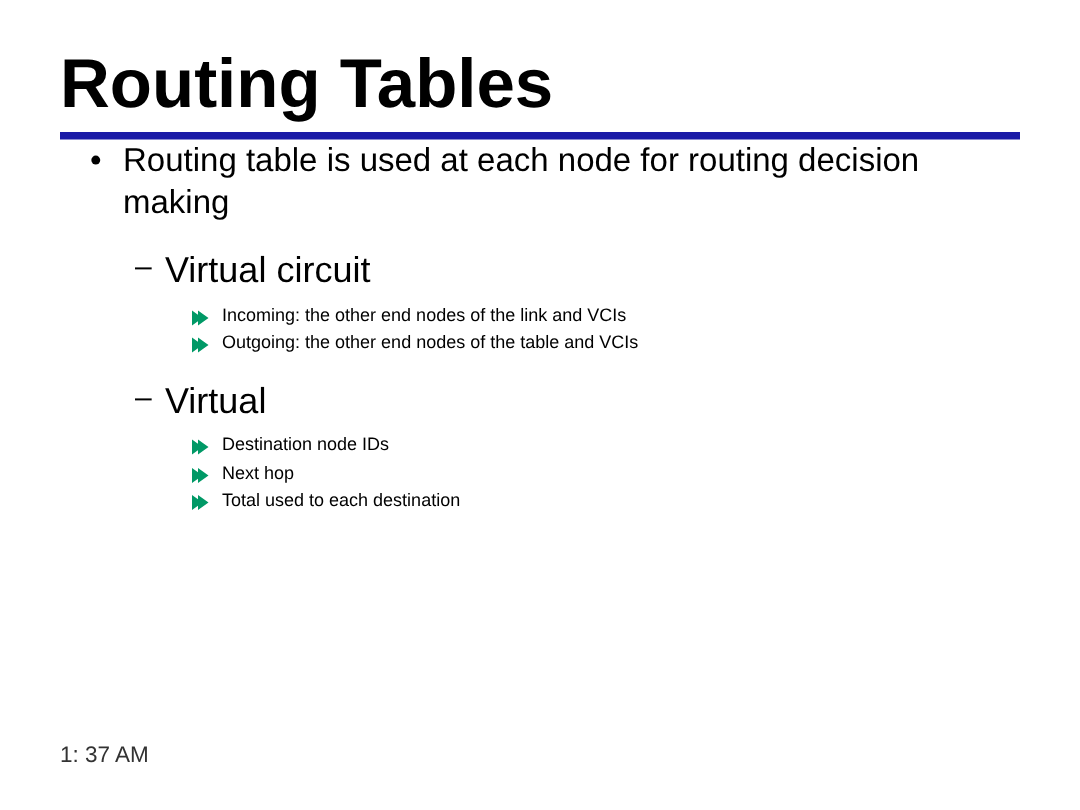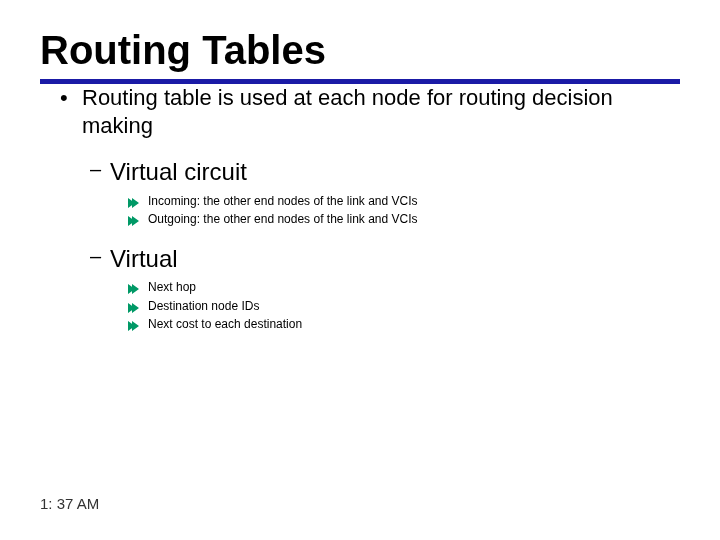--- a/index.html
+++ b/index.html
@@ -15,21 +15,21 @@
   .slide {
     position: relative;
     width: 720px;
     height: 540px;
     box-sizing: border-box;
     padding: 28px 40px 0 40px;
   }
   .title {
     font-family: Arial, Helvetica, sans-serif;
     font-weight: 900;
-    font-size: 40px;
+    font-size: 46px;
     letter-spacing: 0px;
     margin: 0 0 6px 0;
     color: #000;
   }
   .title-rule {
     border: none;
     border-top: 5px solid #1a1aa6;
     margin: 0;
   }
   .content {
@@ -111,51 +111,51 @@
       </span>
       <span>Incoming: the other end nodes of the link and VCIs</span>
     </div>
 
     <div class="lvl3">
       <span class="arrow">
         <svg width="14" height="14" viewBox="0 0 14 14">
             <path d="M2 2 L9 7 L2 12 Z M6 2 L13 7 L6 12 Z" fill="#009966"></path>
           </svg>
       </span>
-      <span>Outgoing: the other end nodes of the link and VCIs</span>
+      <span>Outgoing: the other end nodes of the table and VCIs</span>
     </div>
 
     <div class="lvl2">
       <span>Virtual</span>
+    </div>
+
+    <div class="lvl3">
+      <span class="arrow">
+        <svg width="14" height="14" viewBox="0 0 14 14">
+            <path d="M2 2 L9 7 L2 12 Z M6 2 L13 7 L6 12 Z" fill="#009966"></path>
+          </svg>
+      </span>
+      <span>Destination node IDs</span>
     </div>
 
     <div class="lvl3">
       <span class="arrow">
         <svg width="14" height="14" viewBox="0 0 14 14">
             <path d="M2 2 L9 7 L2 12 Z M6 2 L13 7 L6 12 Z" fill="#009966"></path>
           </svg>
       </span>
       <span>Next hop</span>
     </div>
 
     <div class="lvl3">
       <span class="arrow">
         <svg width="14" height="14" viewBox="0 0 14 14">
             <path d="M2 2 L9 7 L2 12 Z M6 2 L13 7 L6 12 Z" fill="#009966"></path>
           </svg>
       </span>
-      <span>Destination node IDs</span>
-    </div>
-
-    <div class="lvl3">
-      <span class="arrow">
-        <svg width="14" height="14" viewBox="0 0 14 14">
-            <path d="M2 2 L9 7 L2 12 Z M6 2 L13 7 L6 12 Z" fill="#009966"></path>
-          </svg>
-      </span>
-      <span>Next cost to each destination</span>
+      <span>Total used to each destination</span>
     </div>
 
   </div>
 
   <div class="timestamp">1: 37 AM</div>
 
 </div>
 
 </body></html>

